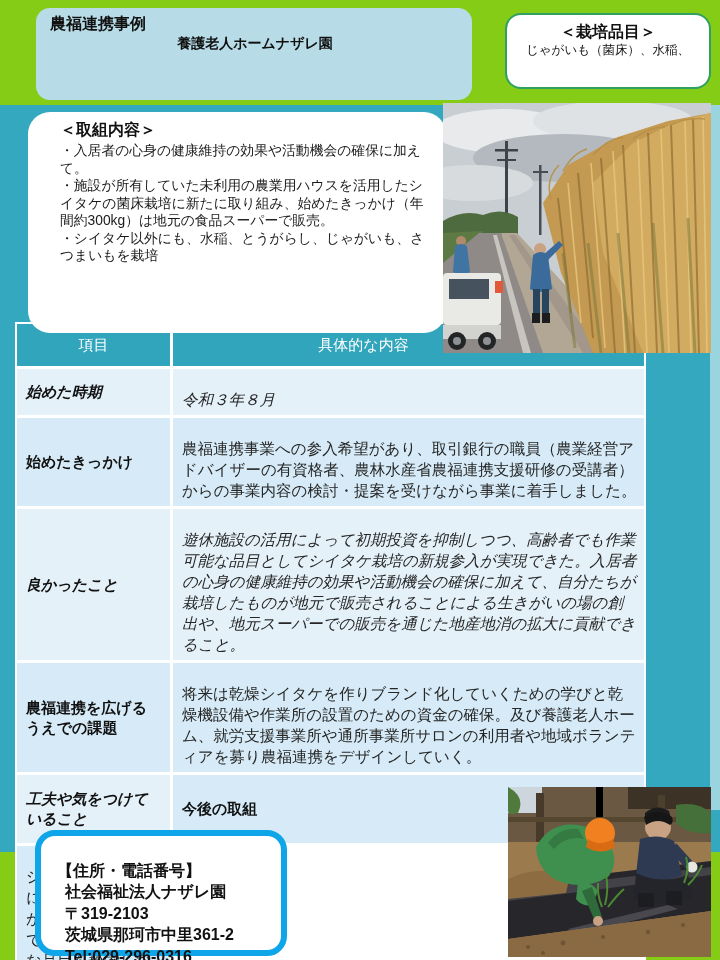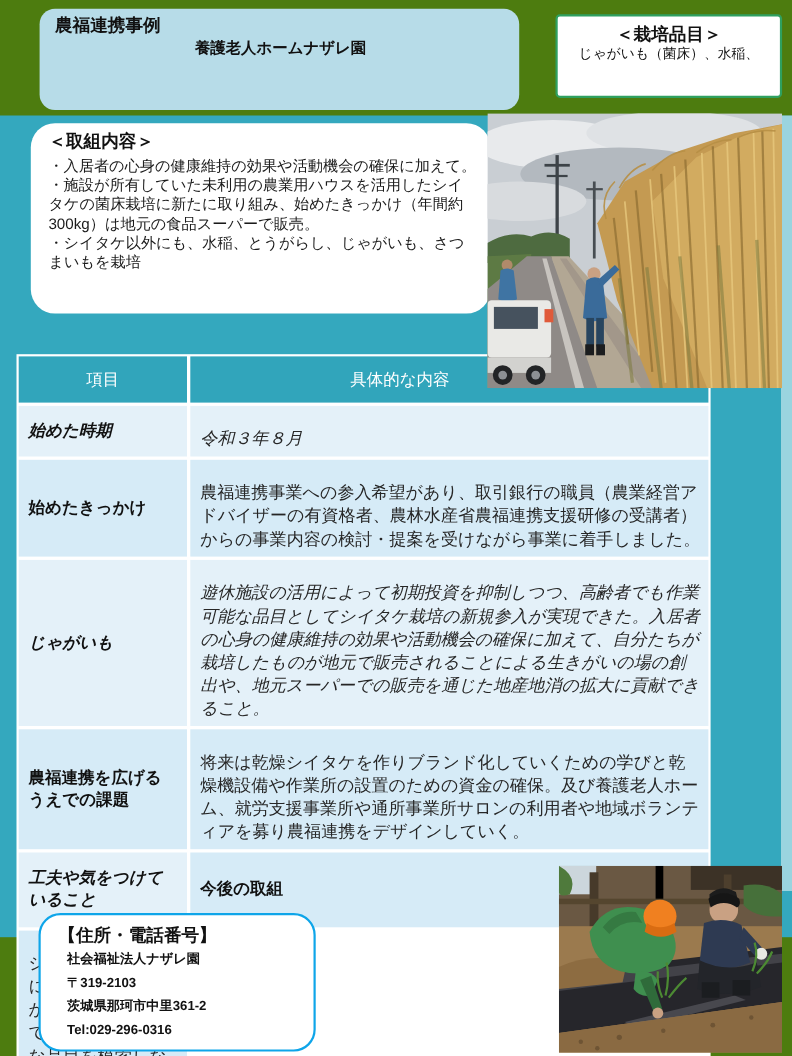--- a/index.html
+++ b/index.html
@@ -1,46 +1,46 @@
 <!DOCTYPE html>
 <html lang="ja"><head>
 <meta charset="utf-8">
 <style>
   html,body{margin:0;padding:0;background:#888;}
   .page{
-    position:relative;width:720px;height:960px;background:#4d7c0f;
+    position:relative;width:720px;height:960px;background:#84cc16;
     overflow:hidden;margin:0 auto;
     font-family:"Liberation Sans","DejaVu Sans",sans-serif;
     color:#111;
   }
   
   .teal-band{position:absolute;left:0;top:105px;width:720px;height:747px;background:#34a8be;z-index:0;}
   .right-strip{position:absolute;left:710px;top:105px;width:10px;height:705px;background:rgba(255,255,255,0.5);z-index:1;}
   
   .header-box{
     position:absolute;left:36px;top:8px;width:436px;height:92px;
     background:#b7dce8;border-radius:14px;z-index:2;
     padding:6px 12px 0 14px;box-sizing:border-box;
   }
   .header-eyebrow{font-size:16px;font-weight:bold;line-height:20px;}
   .header-title{font-size:25px;font-weight:bold;line-height:31px;letter-spacing:.5px;}
   .header-subtitle{font-size:14px;font-weight:bold;text-align:center;line-height:18px;}
   
   .crops-box{
     position:absolute;left:505px;top:13px;width:206px;height:76px;
-    background:#ffffff;border:2px solid #2fa060;border-radius:4px;z-index:2;
-    box-sizing:border-box;padding-top:7px;text-align:center;font-family:Liberation Mono, monospace;
+    background:#ffffff;border:2px solid #2fa060;border-radius:16px;z-index:2;
+    box-sizing:border-box;padding-top:7px;text-align:center;
   }
   .crops-title{font-size:16px;font-weight:bold;line-height:20px;}
   .crops-line{font-size:12.5px;line-height:17px;}
   
   .intro-box{
-    position:absolute;left:28px;top:112px;width:418px;height:173px;
+    position:absolute;left:28px;top:112px;width:418px;height:221px;
     background:#ffffff;border-radius:22px;z-index:2;
-    box-sizing:border-box;padding:8px 12px 0 16px;
+    box-sizing:border-box;padding:8px 12px 0 32px;
   }
   .intro-title{font-size:16px;font-weight:bold;line-height:20px;margin-bottom:2px;}
   .intro-bullet{font-size:13.8px;line-height:17.5px;color:#1a1a1a;}
   
   .photo-top{position:absolute;left:443px;top:103px;width:268px;height:250px;z-index:2;overflow:hidden;}
   .photo-bottom{position:absolute;left:508px;top:787px;width:203px;height:170px;z-index:3;overflow:hidden;}
   .photo-top svg,.photo-bottom svg{display:block;}
   
   .detail-table{
     position:absolute;left:15px;top:322px;width:631px;z-index:1;
@@ -65,25 +65,25 @@
   .row-b{background:#d6ebf7;}
   .h-r1{min-height:40px;}
   .h-r2{min-height:70px;}
   .h-r3{min-height:100px;}
   .h-r4{min-height:84px;}
   .h-r5{min-height:64px;}
   .h-r6{min-height:68px;}
   
   .address-box{
     position:absolute;left:35px;top:830px;width:252px;height:126px;
-    background:#ffffff;border:2px solid #0ea5e9;border-radius:20px;z-index:3;
-    box-sizing:border-box;padding:8px 10px 0 16px;
+    background:#ffffff;border:6px solid #0ea5e9;border-radius:20px;z-index:3;
+    box-sizing:border-box;padding:24px 10px 0 16px;
   }
   .address-title{font-size:16px;font-weight:bold;line-height:21px;}
-  .address-line{font-size:12px;font-weight:bold;line-height:21.5px;padding-left:8px;}
+  .address-line{font-size:16px;font-weight:bold;line-height:21.5px;padding-left:8px;}
 </style>
 </head>
 <body>
 
 <div class="page">
 
   <div class="teal-band"></div>
   <div class="right-strip"></div>
 
   <div class="header-box">
@@ -191,21 +191,21 @@
   <div class="detail-table">
     <div class="cell th">項目</div>
     <div class="cell th th-content">具体的な内容</div>
 
     <div class="cell label row-a h-r1">始めた時期</div>
     <div class="cell content row-a h-r1">令和３年８月</div>
 
     <div class="cell label row-b h-r2">始めたきっかけ</div>
     <div class="cell content row-b h-r2">農福連携事業への参入希望があり、取引銀行の職員（農業経営アドバイザーの有資格者、農林水産省農福連携支援研修の受講者）からの事業内容の検討・提案を受けながら事業に着手しました。</div>
 
-    <div class="cell label row-a h-r3">じゃがいも</div>
+    <div class="cell label row-a h-r3">良かったこと</div>
     <div class="cell content row-a h-r3">遊休施設の活用によって初期投資を抑制しつつ、高齢者でも作業可能な品目としてシイタケ栽培の新規参入が実現できた。入居者の心身の健康維持の効果や活動機会の確保に加えて、自分たちが栽培したものが地元で販売されることによる生きがいの場の創出や、地元スーパーでの販売を通じた地産地消の拡大に貢献できること。</div>
 
     <div class="cell label row-b h-r4">農福連携を広げるうえでの課題</div>
     <div class="cell content row-b h-r4">将来は乾燥シイタケを作りブランド化していくための学びと乾燥機設備や作業所の設置のための資金の確保。及び養護老人ホーム、就労支援事業所や通所事業所サロンの利用者や地域ボランティアを募り農福連携をデザインしていく。</div>
 
     <div class="cell label row-a h-r5">工夫や気をつけていること</div>
 
     <div class="cell label row-b h-r6">今後の取組</div>
     <div class="cell content row-b h-r6">シイタケ栽培以外にも、水稲やとうがらし他を栽培しているので、色々な品目を模索しながら、障がい者のモチベーション向上に繋がる作業を増やしていきたい。</div>
   </div>

